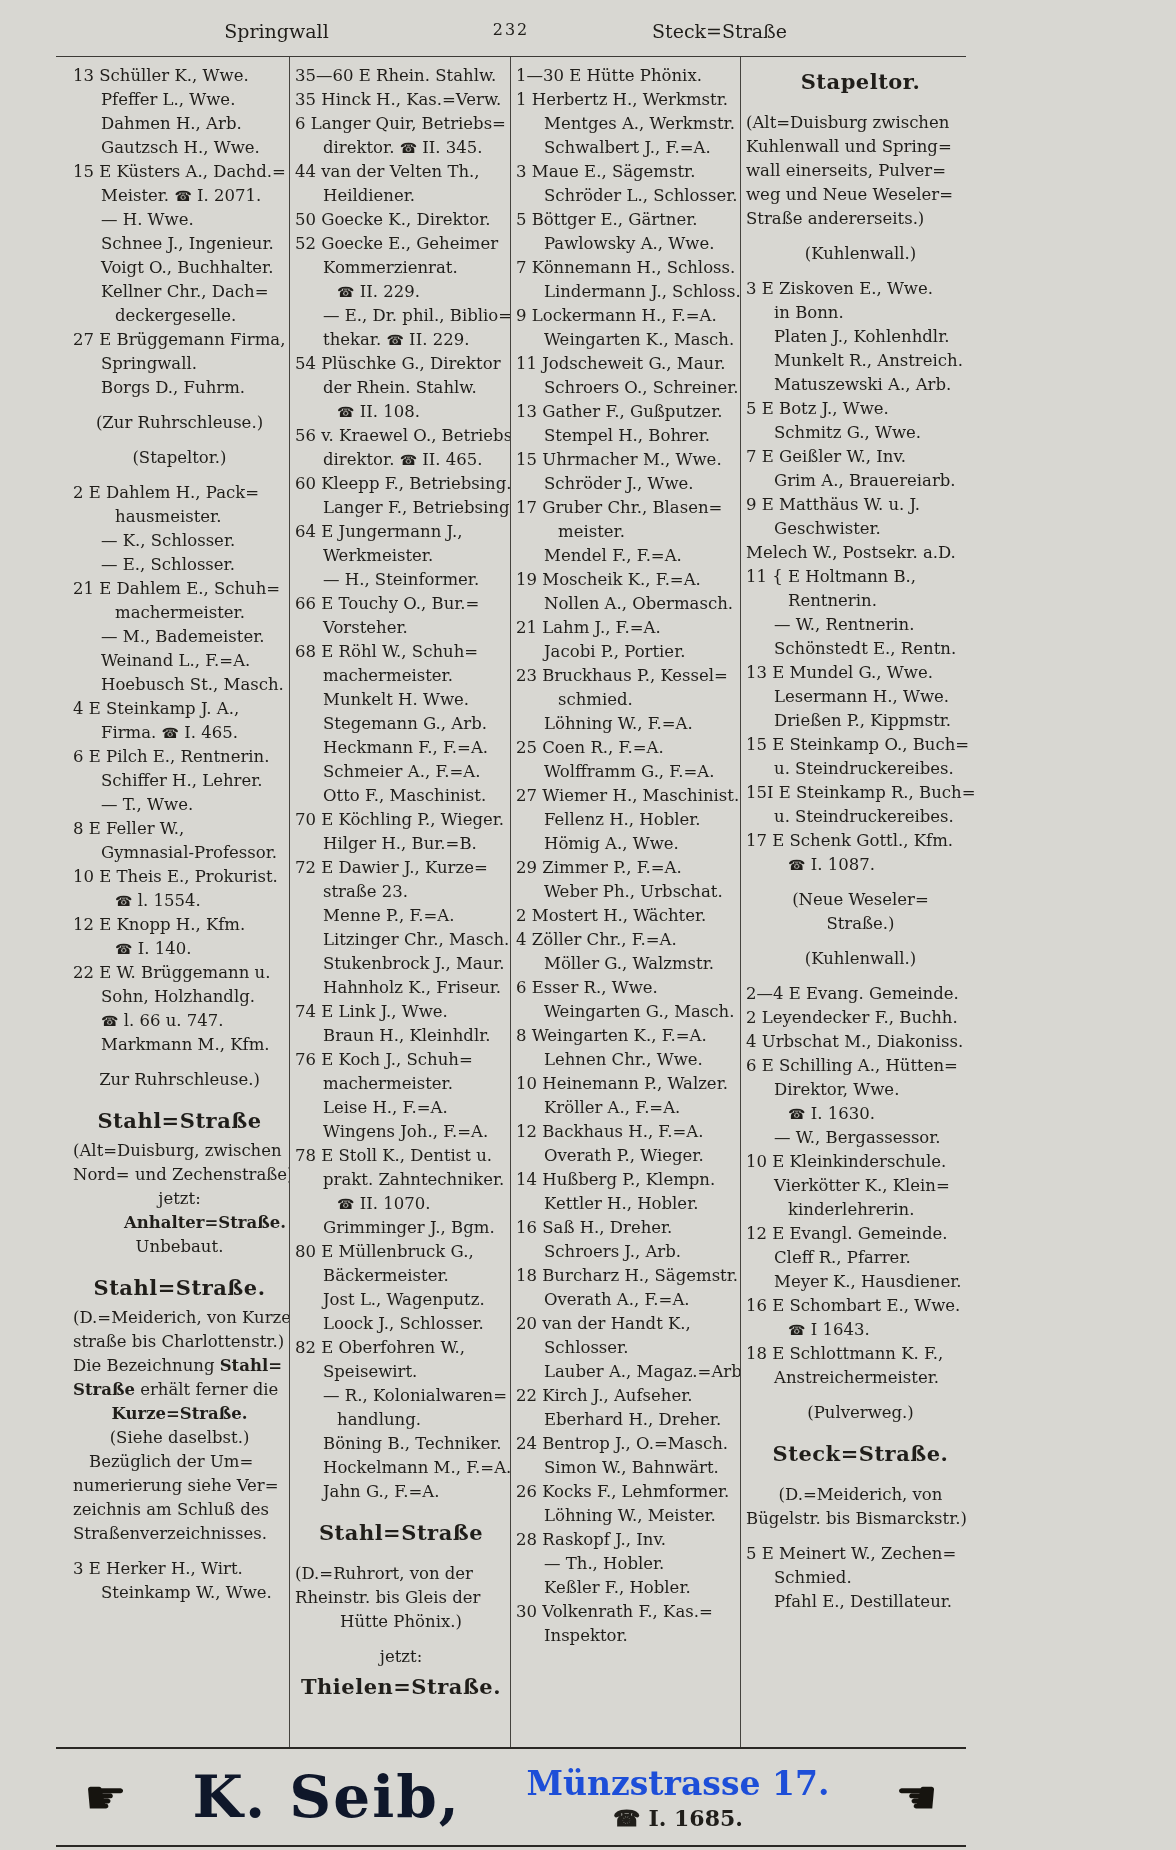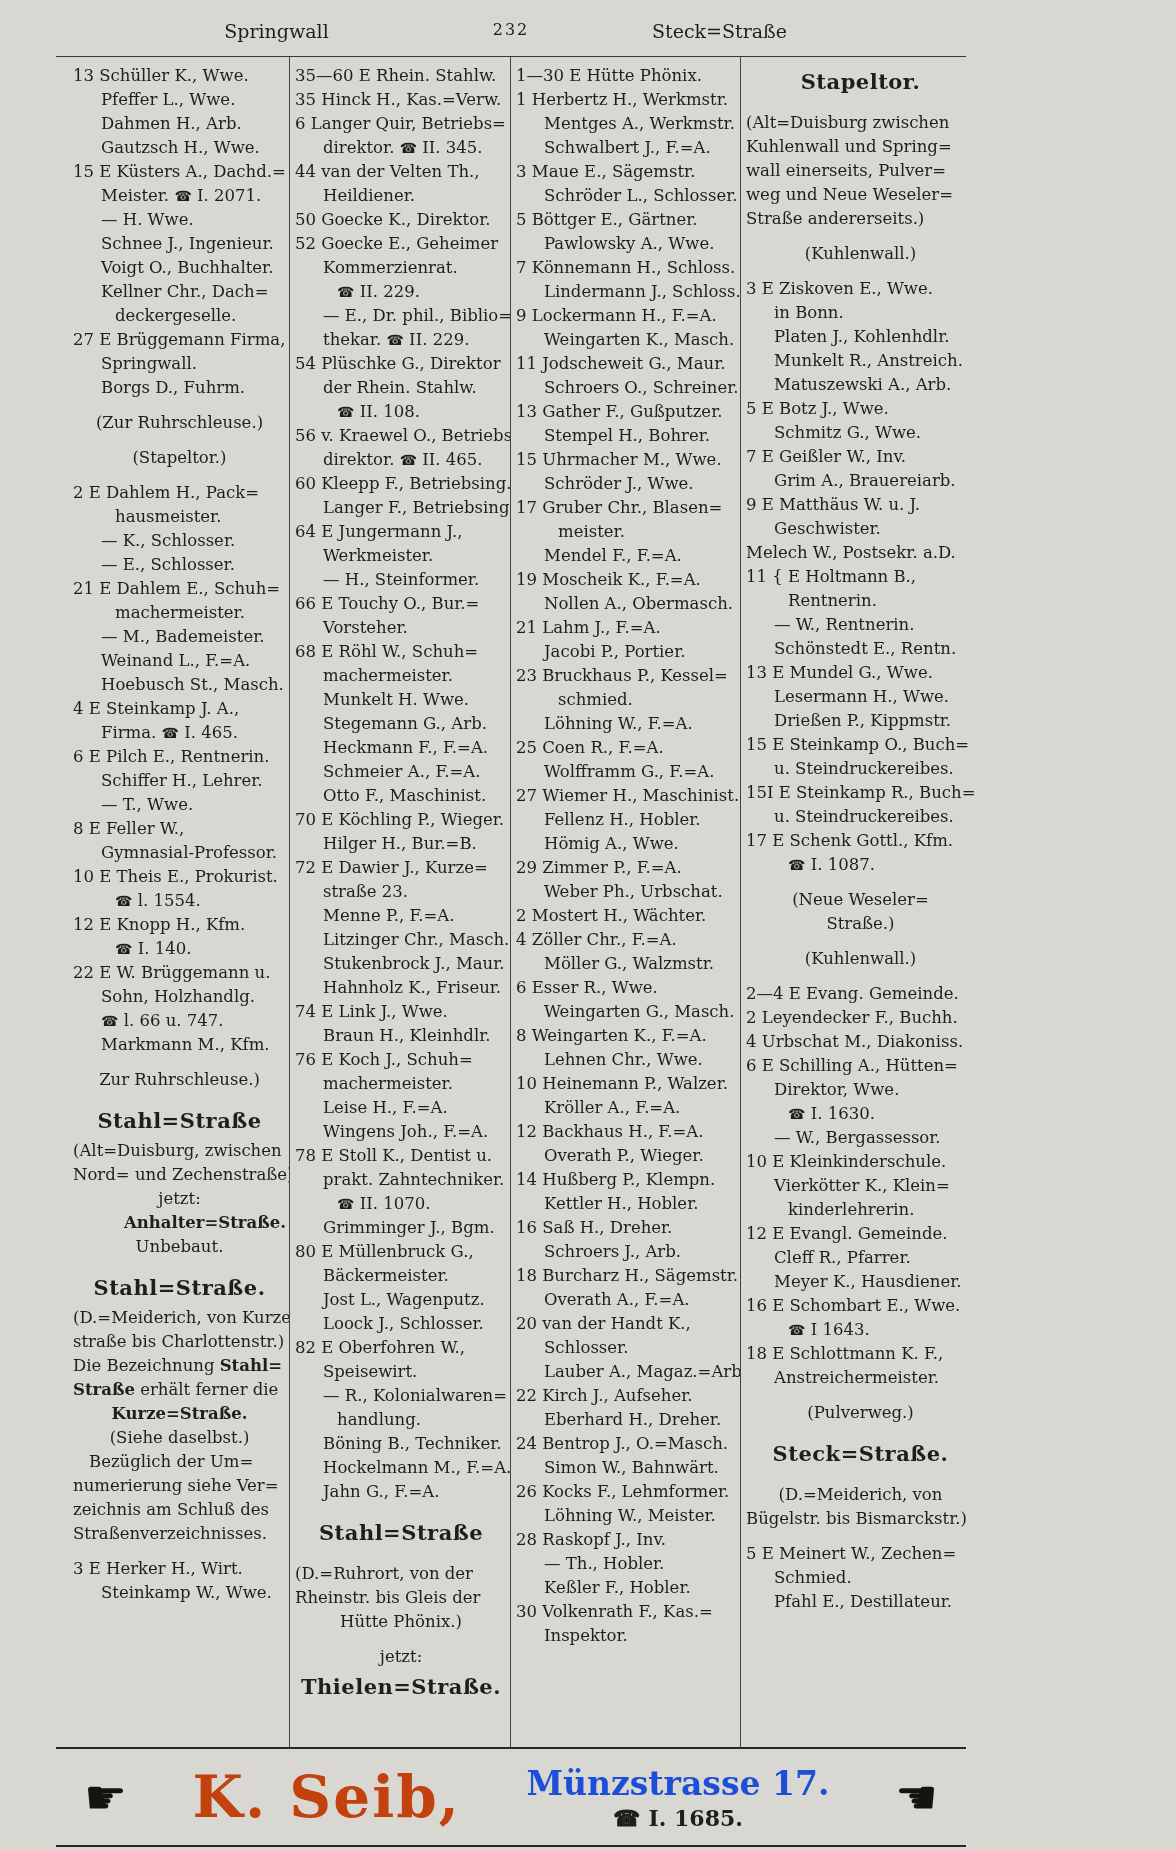--- a/index.html
+++ b/index.html
@@ -37,21 +37,21 @@
   .tel  { font-size:14px; }
 
   .adband {
     position:absolute; left:56px; top:1747px; width:910px; height:100px;
     border-top:2px solid #2a2824; border-bottom:2px solid #2a2824;
     box-sizing:border-box;
     display:flex; align-items:center; justify-content:space-between;
     padding:0 28px;
   }
   .hand { font-size:48px; line-height:48px; color:#16140f; }
-  .ad-name { font-weight:700; font-size:58px; letter-spacing:2px; color:#c2410c; }
+  .ad-name { font-weight:700; font-size:58px; letter-spacing:2px; color:#0f172a; }
   .ad-mid { display:flex; flex-direction:column; align-items:center; gap:2px; }
   .ad-street { font-weight:700; font-size:33px; color:#1d4ed8; }
   .ad-phone { font-weight:700; font-size:22px; display:flex; gap:8px; align-items:center; }
 </style>
 </head>
 <body>
 
 <div class="page">
 
   <div class="pagehead">

